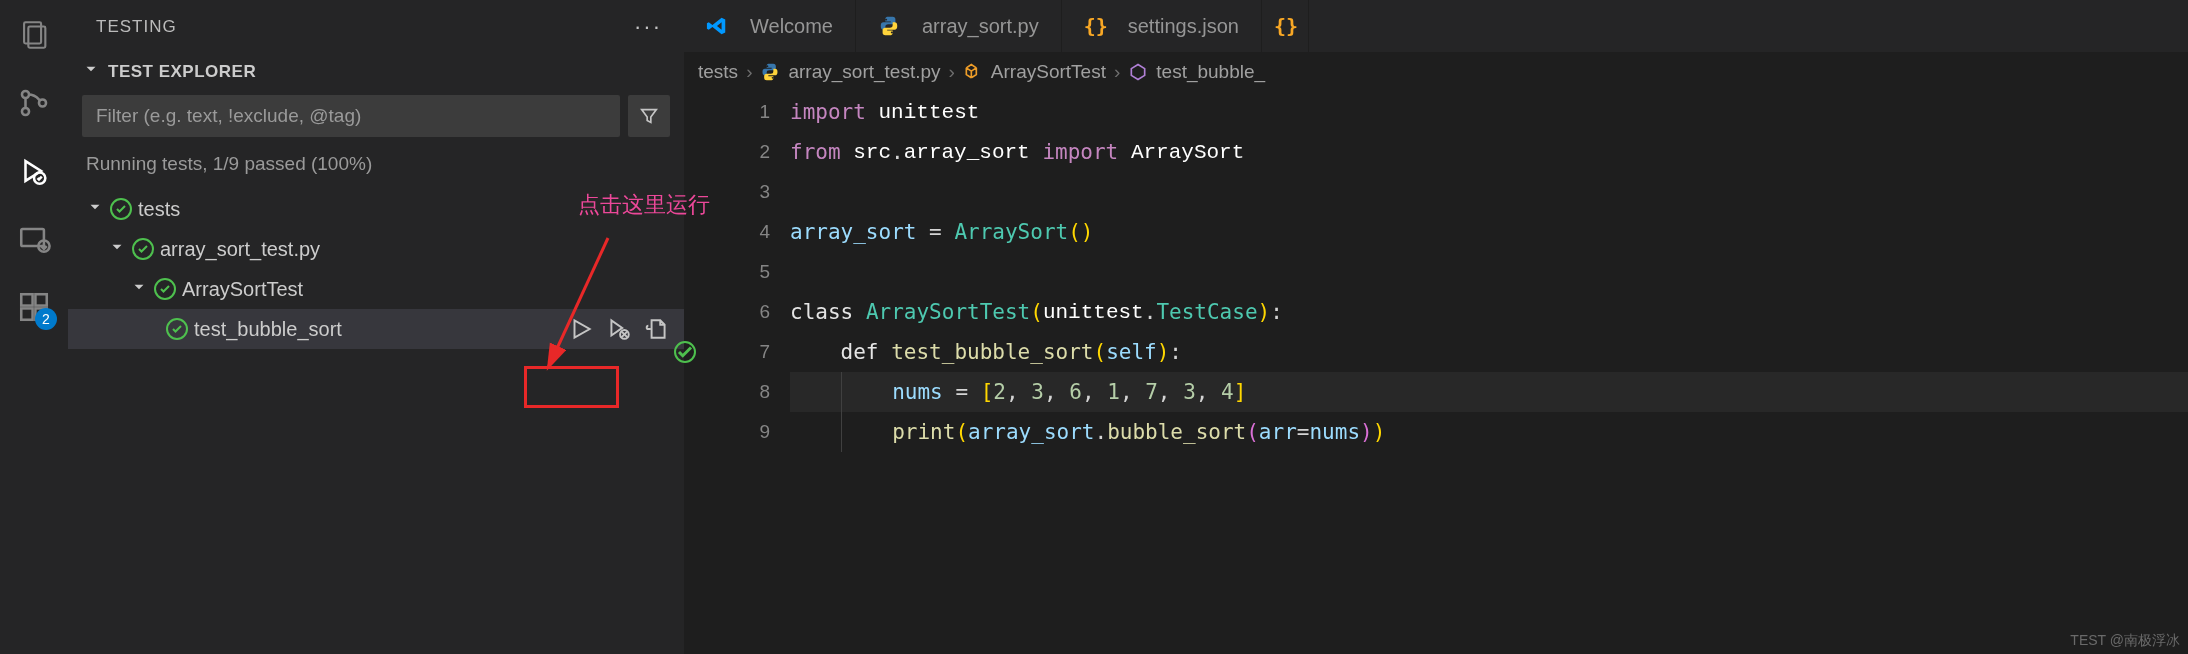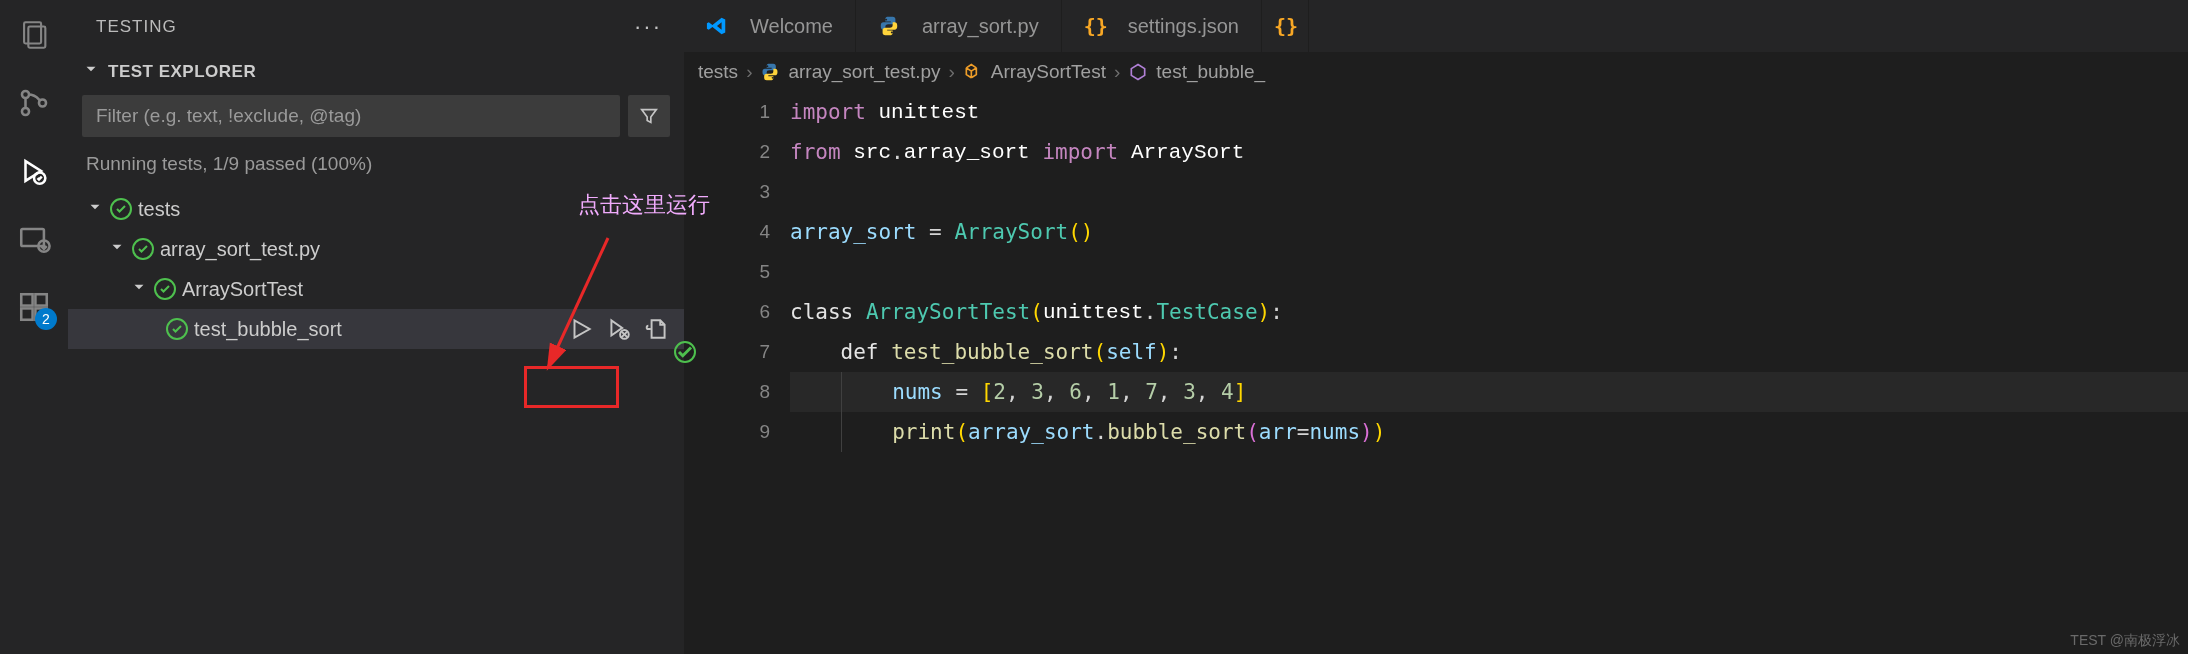--- a/index.html
+++ b/index.html
@@ -227,21 +227,21 @@
     .tk-op { color: #d4d4d4; }
     .tk-num { color: #b5cea8; }
     .tk-pn { color: #ffd700; }
     .tk-pn2 { color: #da70d6; }
     .tk-txt { color: #d4d4d4; }
     .indent-guide { border-left: 1px solid #404040; display: inline-block; height: 100%; }
     
     
     .annotation {
       position: absolute;
-      color: #f0abfc;
+      color: #ec4899;
       font-size: 22px;
       left: 578px;
       top: 190px;
       pointer-events: none;
     }
     .arrow {
       position: absolute;
       left: 508px;
       top: 228px;
       pointer-events: none;

